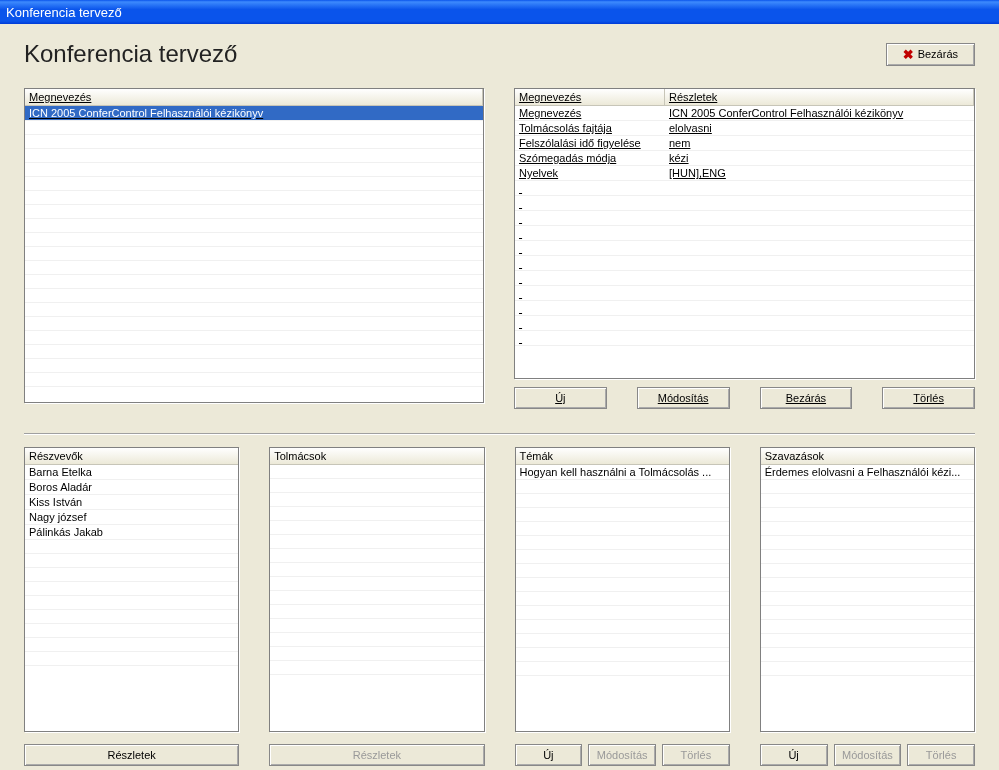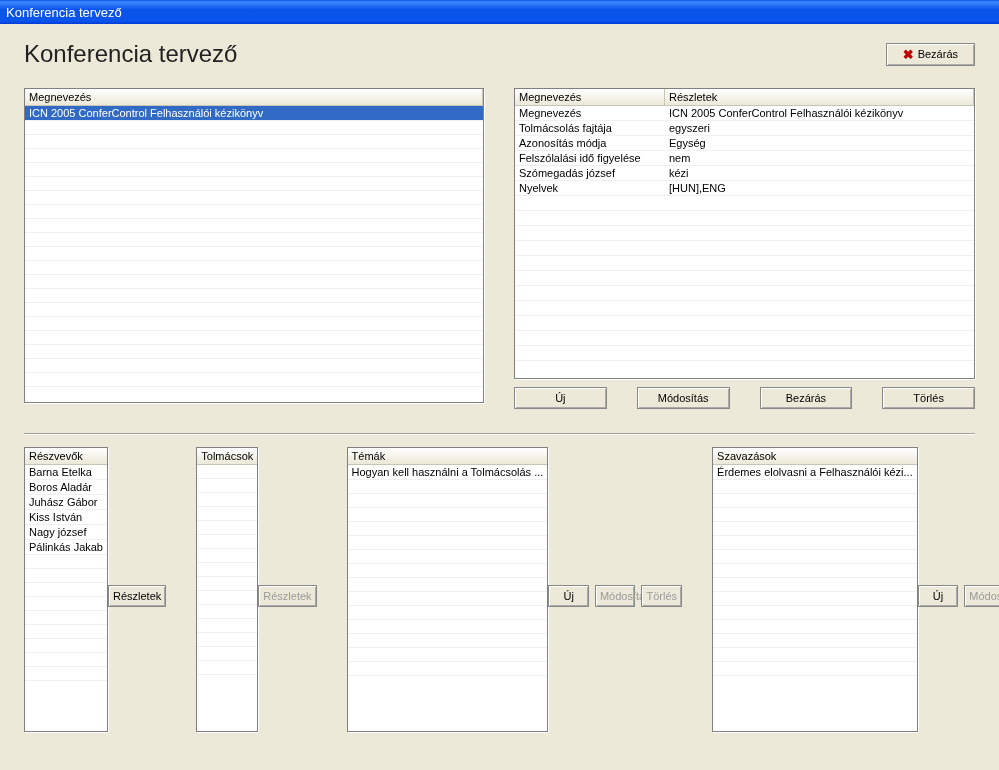--- a/index.html
+++ b/index.html
@@ -56,20 +56,21 @@
 }
 .close-x {
   color: #c00000;
   font-weight: bold;
   font-size: 13px;
 }
 .top-panels {
   display: flex;
   gap: 30px;
   margin-bottom: 6px;
+  text-decoration: underline;
 }
 .panel-left {
   flex: 0 0 460px;
 }
 .panel-right {
   flex: 1;
 }
 .listbox {
   border: 1px solid #808080;
   background: #fff;
@@ -131,22 +132,21 @@
   border-bottom: 1px solid #fff;
   margin: 24px 0 12px 0;
 }
 .bottom-panels {
   display: flex;
   gap: 30px;
 }
 .bottom-col {
   flex: 1;
   display: flex;
-  flex-direction: row;
-  align-items: center;
+  flex-direction: column;
 }
 .small-listbox {
   border: 1px solid #808080;
   background: #fff;
   box-shadow: 1px 1px 0 #fff;
   flex: 1;
 }
 .small-header {
   padding: 2px 4px;
   background: linear-gradient(to bottom, #fff, #ece9d8);
@@ -226,32 +226,28 @@
           <div class="listbox-header-cell" style="flex:0 0 150px">Megnevezés</div>
           <div class="listbox-header-cell" style="flex:1">Részletek</div>
         </div>
         <div class="details-body" id="details-body">
             <div class="drow">
               <div class="dlabel">Megnevezés</div>
               <div class="dvalue">ICN 2005 ConferControl Felhasználói kézikönyv</div>
             </div>
             <div class="drow">
               <div class="dlabel">Tolmácsolás fajtája</div>
-              <div class="dvalue">egyszeri</div>
-            </div>
-            <div class="drow">
-              <div class="dlabel">Azonosítás módja</div>
-              <div class="dvalue">Egység</div>
+              <div class="dvalue">elolvasni</div>
             </div>
             <div class="drow">
               <div class="dlabel">Felszólalási idő figyelése</div>
               <div class="dvalue">nem</div>
             </div>
             <div class="drow">
-              <div class="dlabel">Szómegadás józsef</div>
+              <div class="dlabel">Szómegadás módja</div>
               <div class="dvalue">kézi</div>
             </div>
             <div class="drow">
               <div class="dlabel">Nyelvek</div>
               <div class="dvalue">[HUN],ENG</div>
             </div>
             <div class="drow">
               <div class="dlabel">&nbsp;</div>
               <div class="dvalue"></div>
             </div>
@@ -309,21 +305,20 @@
   <hr class="divider">
 
   <div class="bottom-panels">
 
     <div class="bottom-col">
       <div class="small-listbox">
         <div class="small-header">Részvevők</div>
         <div class="small-body" id="participants-body">
             <div class="row">Barna Etelka</div>
             <div class="row">Boros Aladár</div>
-            <div class="row">Juhász Gábor</div>
             <div class="row">Kiss István</div>
             <div class="row">Nagy józsef</div>
             <div class="row">Pálinkás Jakab</div>
             <div class="row empty"></div>
             <div class="row empty"></div>
             <div class="row empty"></div>
             <div class="row empty"></div>
             <div class="row empty"></div>
             <div class="row empty"></div>
             <div class="row empty"></div>

